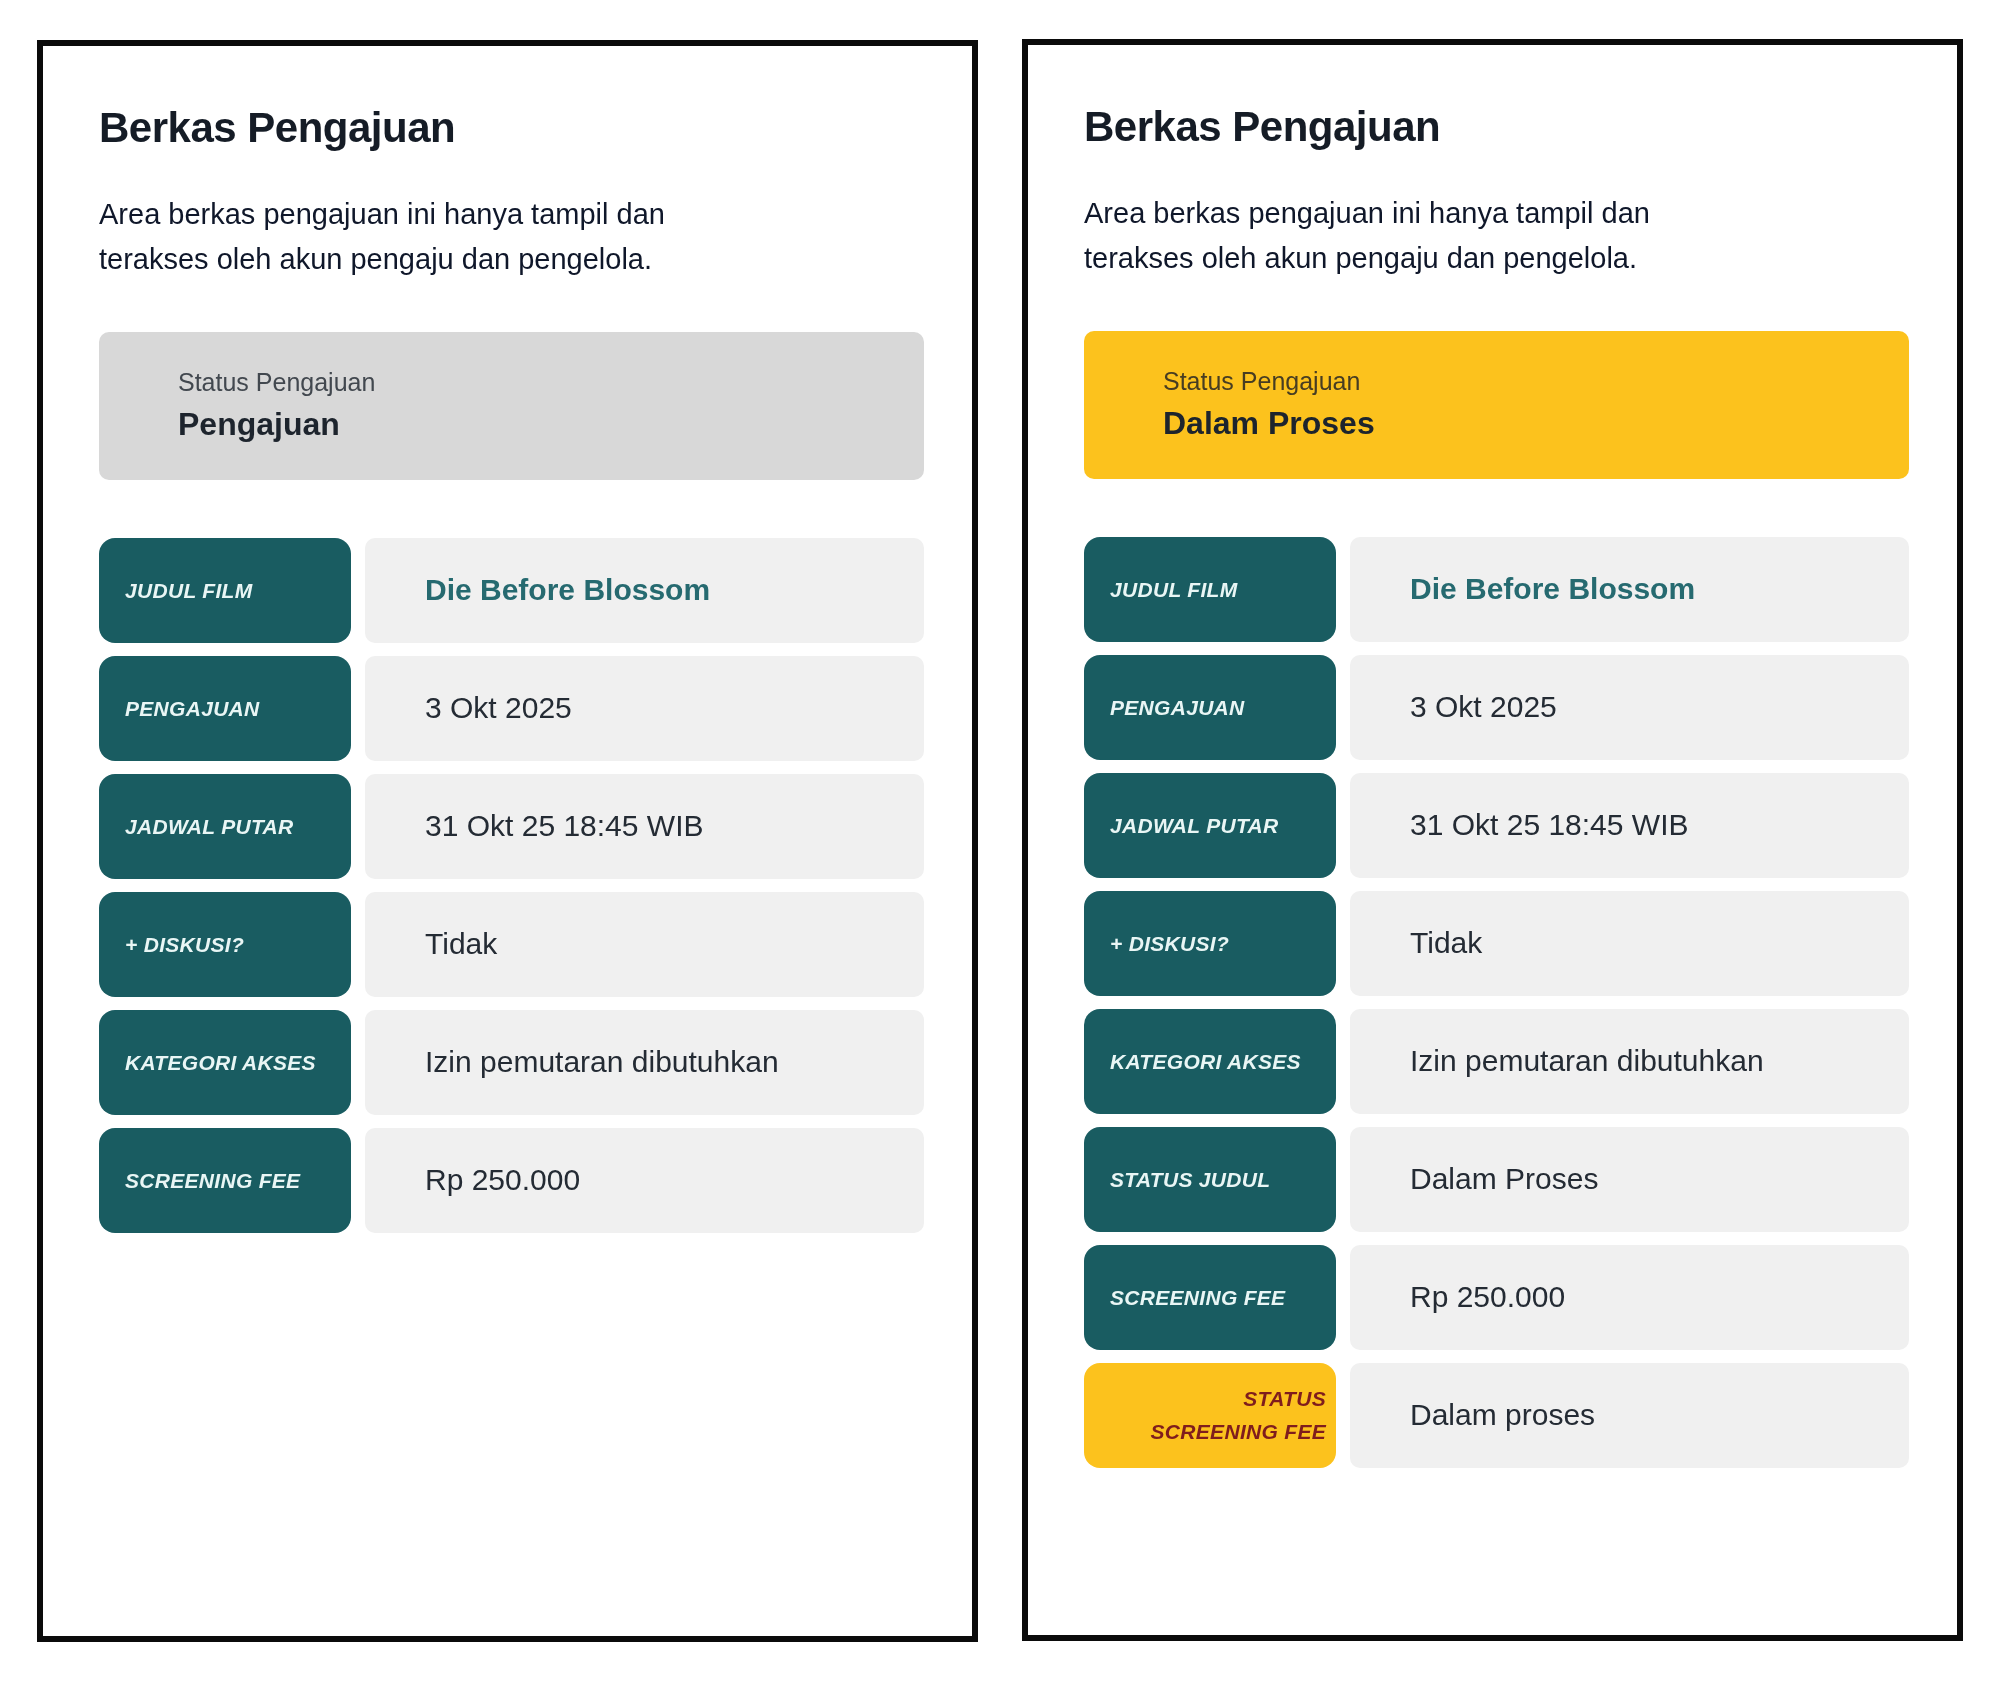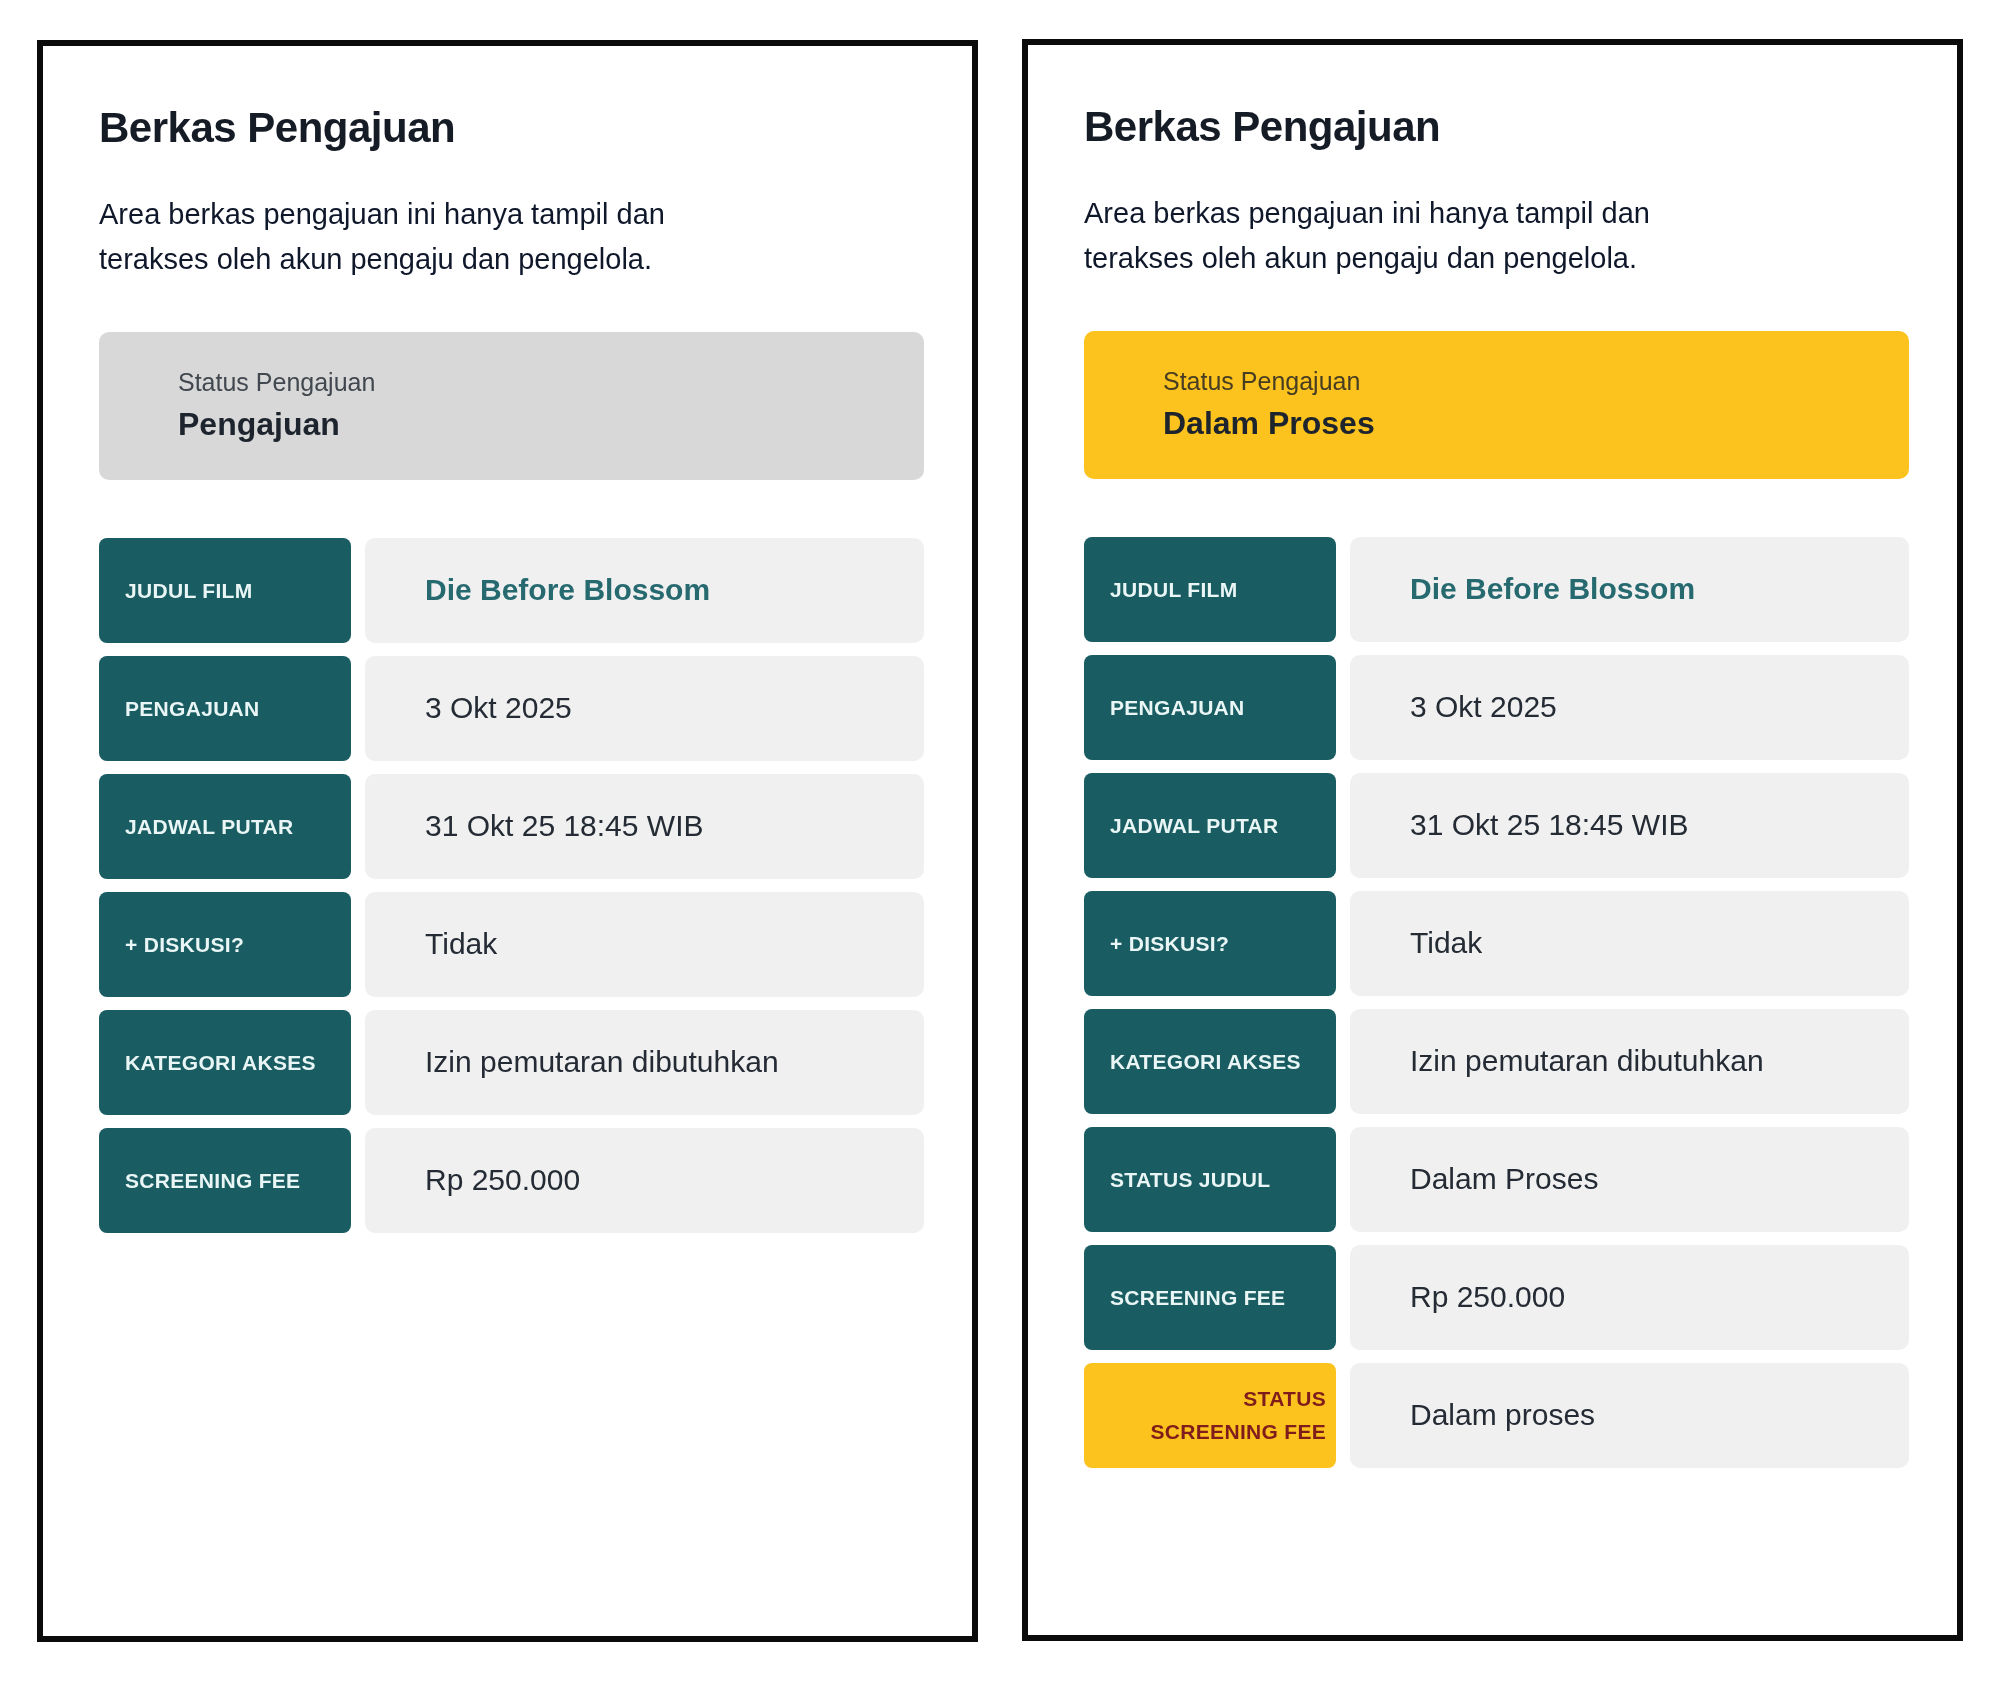--- a/index.html
+++ b/index.html
@@ -49,28 +49,29 @@
   .status-box.yellow { background: #fcc21d; }
   .status-label { font-size: 25px; color: #42484f; }
   .status-box.yellow .status-label { color: #473d22; }
   .status-value { font-size: 32px; font-weight: 700; color: #1d242d; }
 
   .rows { margin-top: 58px; }
   .row { display: flex; gap: 14px; margin-bottom: 13px; }
   .cell-label {
     flex: 0 0 252px;
     min-height: 105px;
-    border-radius: 8px;
+    border-radius: 16px;
     display: flex;
     align-items: center;
     padding: 10px 10px 10px 26px;
     font-size: 21px;
     font-weight: 700;
     letter-spacing: 0.3px;
     line-height: 1.6;
+    font-style: italic;
   }
   .cell-label.teal   { background: #195c61; color: #e9f6f5; }
   .cell-label.yellow { background: #fcc21d; color: #7f1d1d; text-align: right; }
   .cell-value {
     flex: 1;
     min-height: 105px;
     border-radius: 10px;
     background: #f0f0f0;
     display: flex;
     align-items: center;

